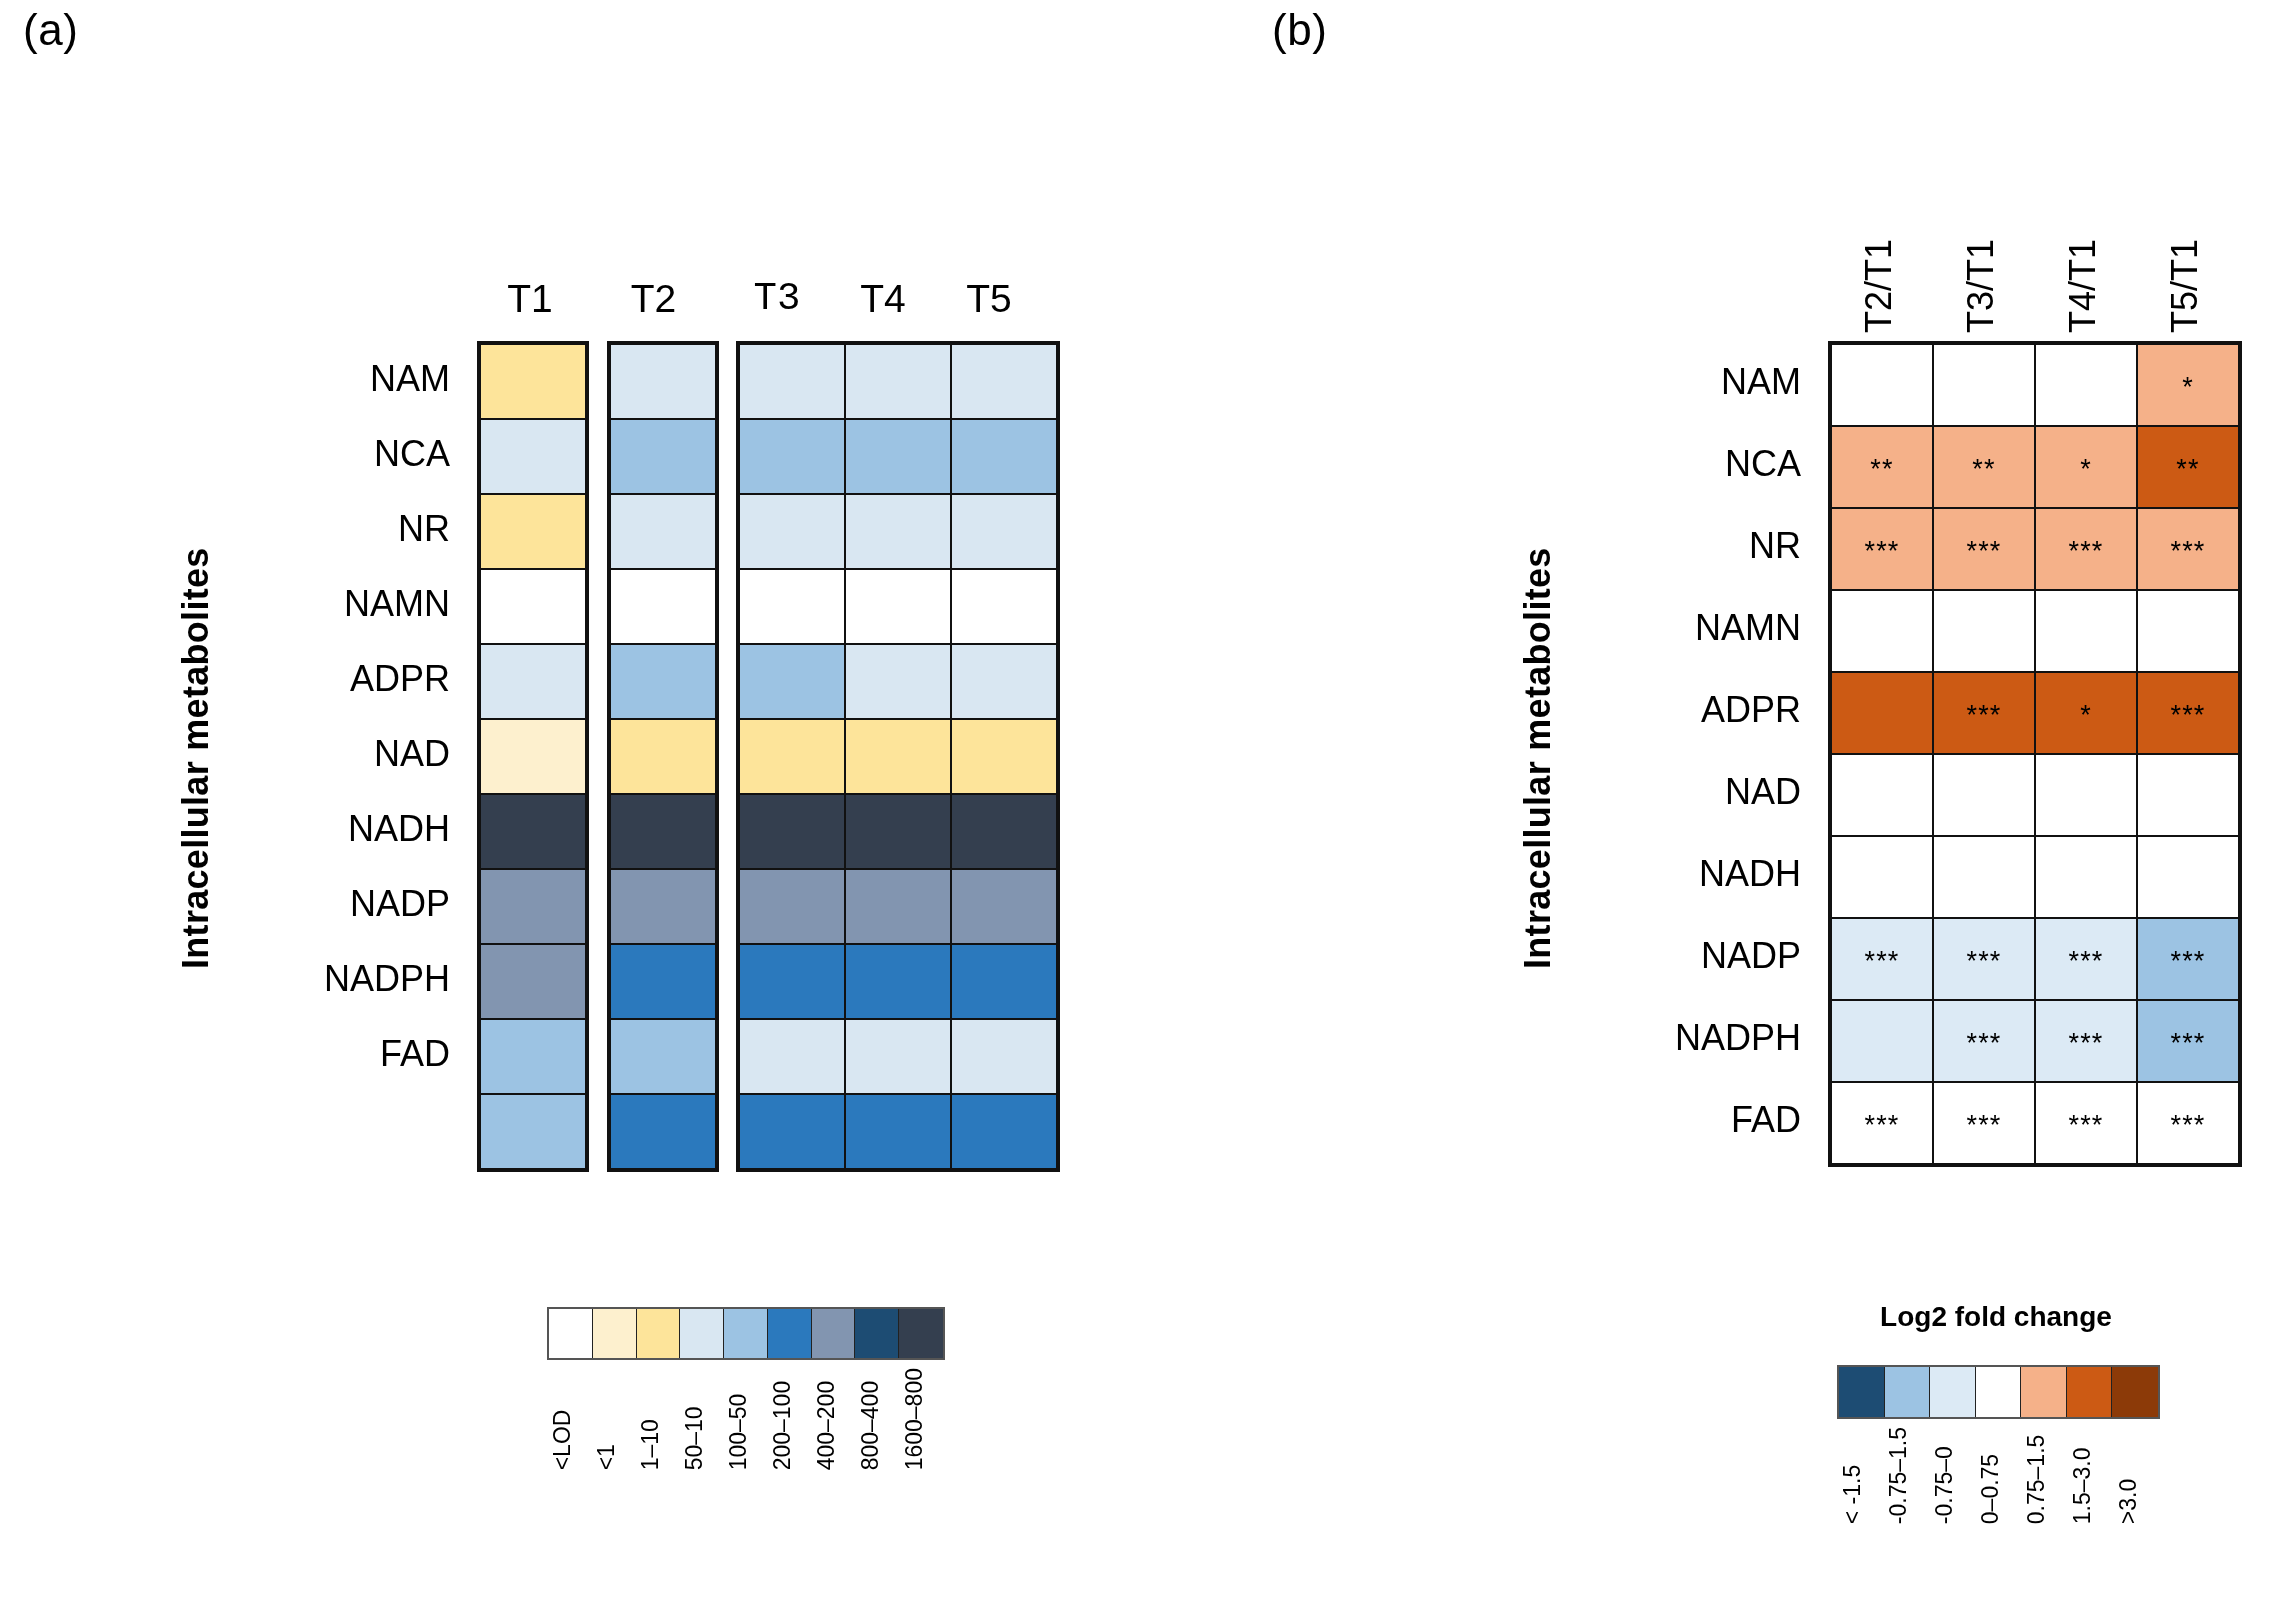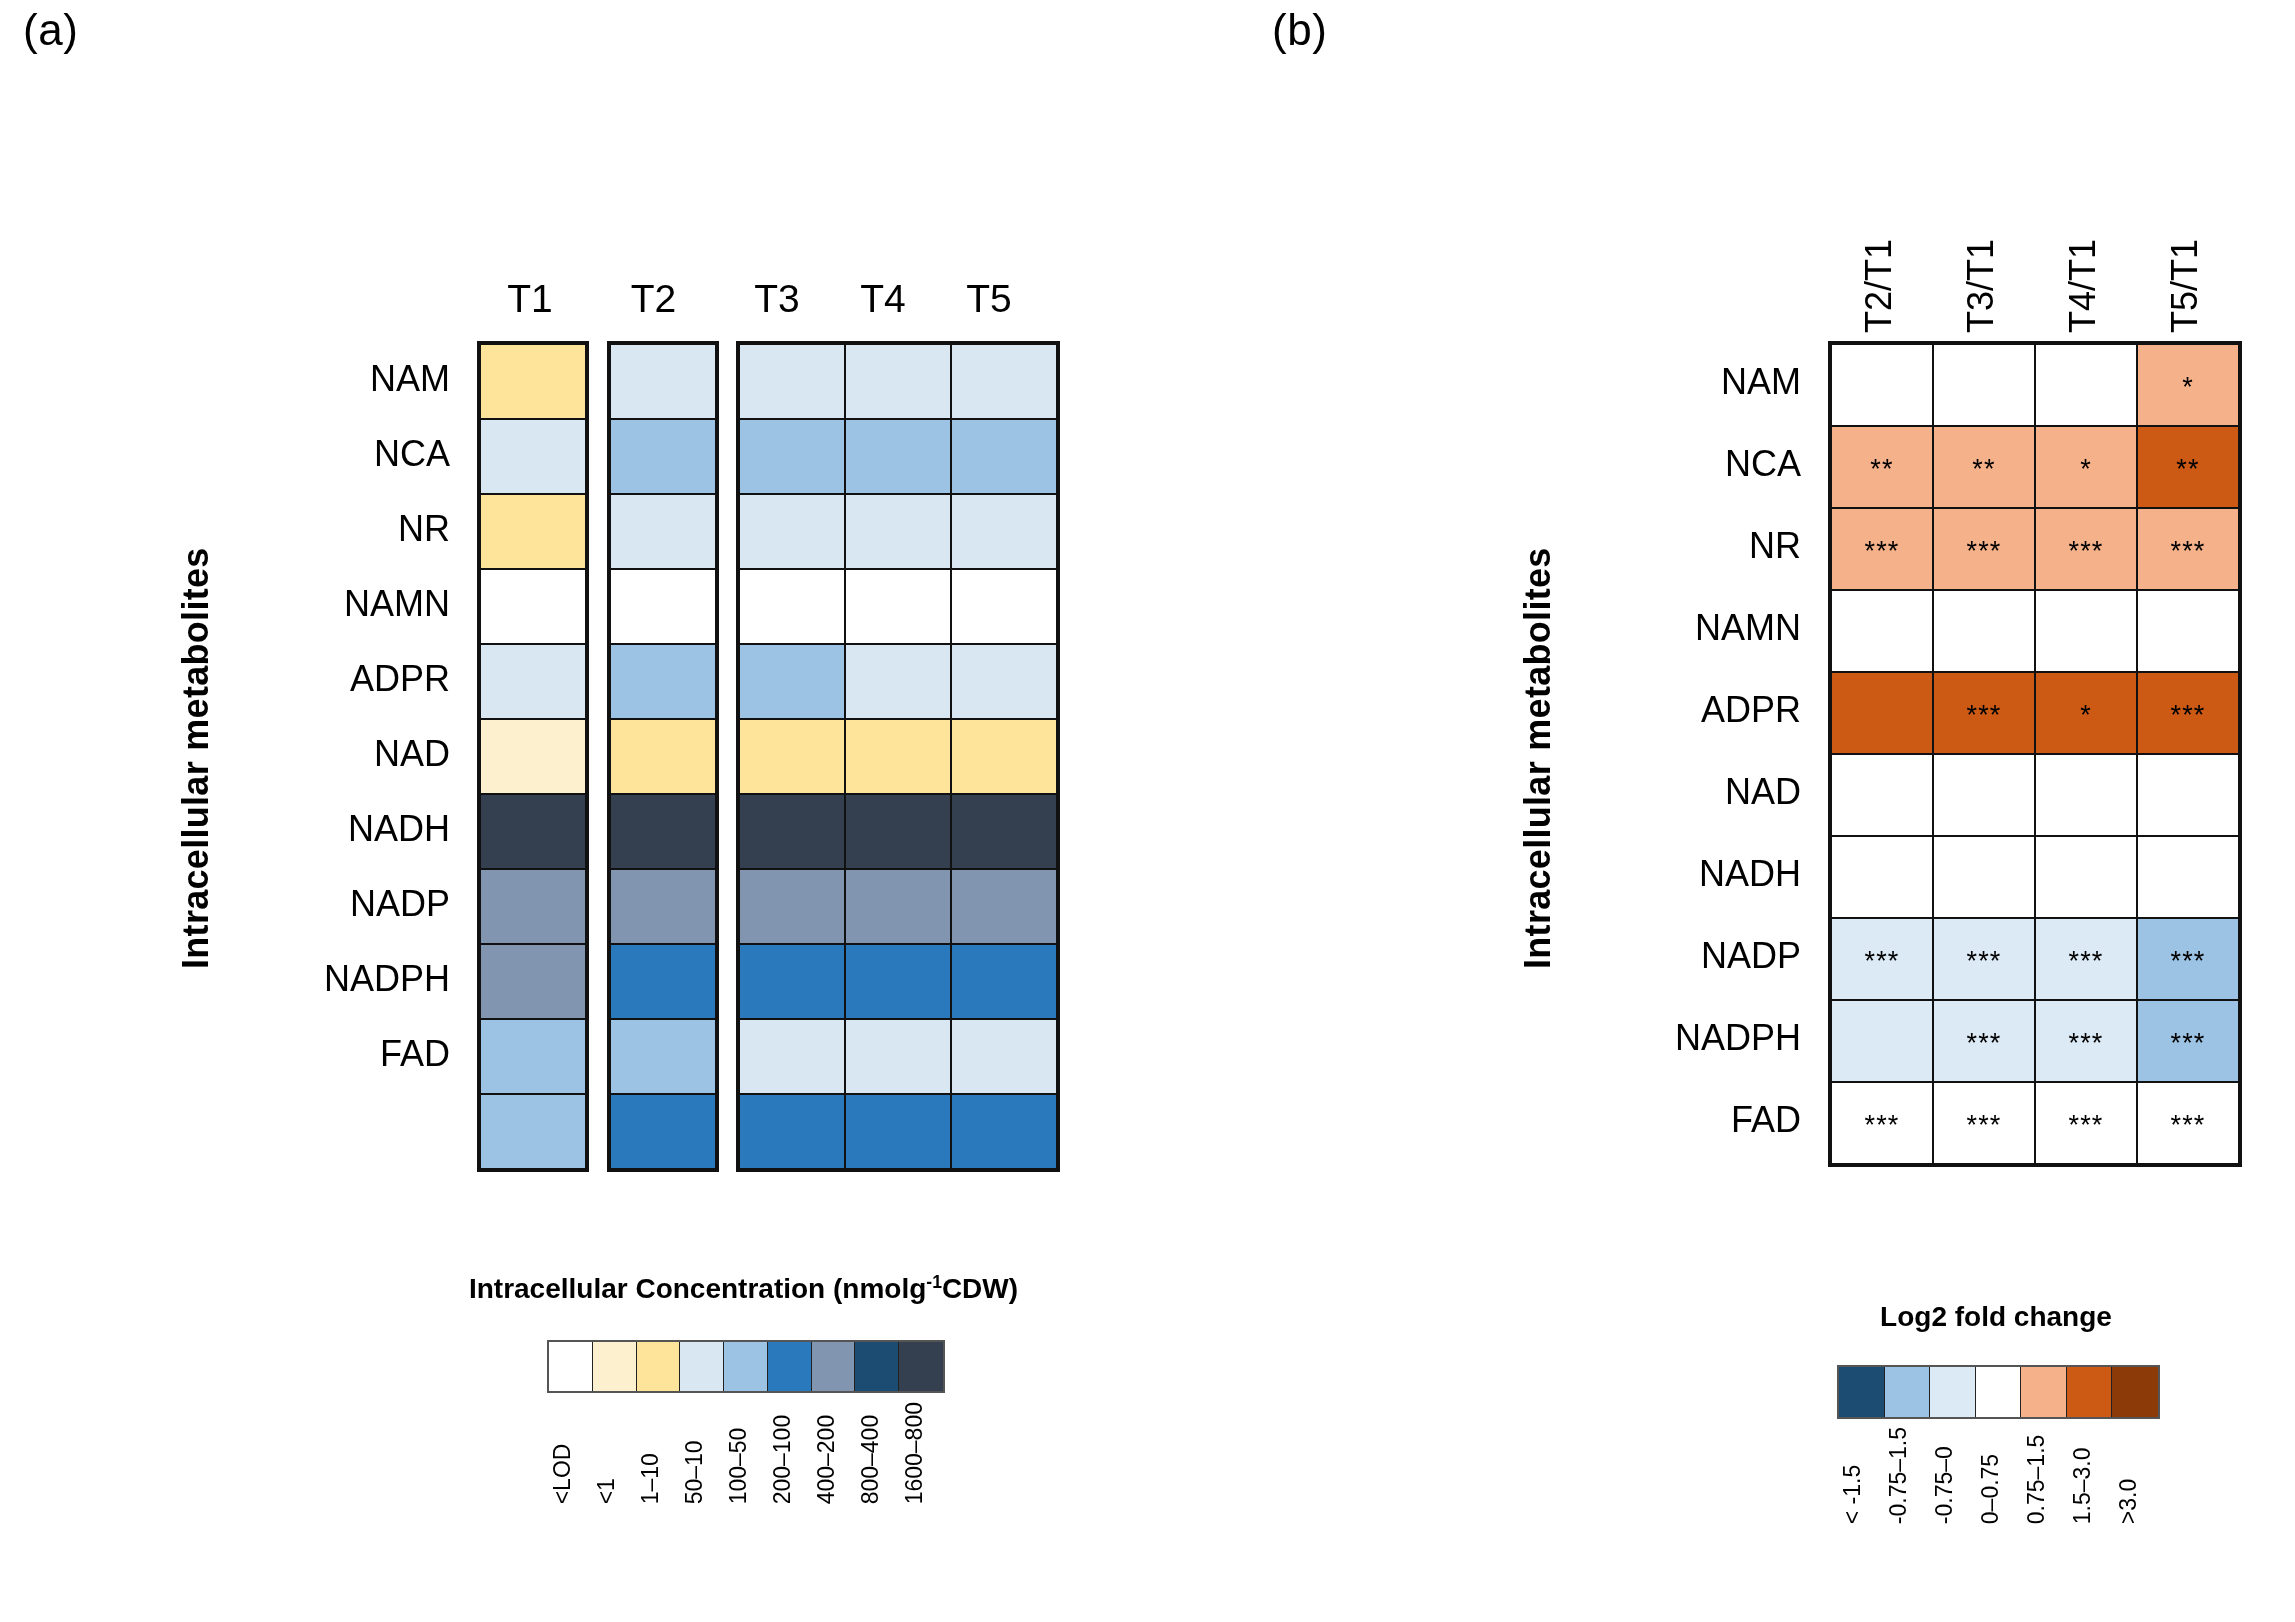--- a/index.html
+++ b/index.html
@@ -55,21 +55,21 @@
 <div class="axis-title" id="axis-a">Intracellular metabolites</div>
 
 <div class="colheads" id="heads-a" style="left: 477px; top: 277px;">
     <div style="display: flex;">
       <div class="ch" style="width: 106px;">T1</div>
     </div>
     <div style="display: flex; margin-left: 17.5px;">
       <div class="ch" style="width: 106px;">T2</div>
     </div>
     <div style="display: flex; margin-left: 17.5px;">
-      <div class="ch" style="width: 106px;">T3</div>
+      <div class="ch" style="width: 106px; font-family: Liberation Mono, monospace;">T3</div>
       <div class="ch" style="width: 106px;">T4</div>
       <div class="ch" style="width: 106px;">T5</div>
     </div>
   </div>
 <div class="rowlabels" id="rows-a" style="left: 57px; top: 341px; width: 408px;">
     <div class="rl" style="height: 75px;">NAM</div>
     <div class="rl" style="height: 75px;">NCA</div>
     <div class="rl" style="height: 75px;">NR</div>
     <div class="rl" style="height: 75px;">NAMN</div>
     <div class="rl" style="height: 75px;">ADPR</div>
@@ -203,23 +203,20 @@
       </div>
       <div class="grouprow">
         <div class="cell" title="FAD / T3 : 200–100" style="width: 106px; height: 75px; background: rgb(43, 121, 189);"></div>
         <div class="cell" title="FAD / T4 : 200–100" style="width: 106px; height: 75px; background: rgb(43, 121, 189);"></div>
         <div class="cell" title="FAD / T5 : 200–100" style="width: 106px; height: 75px; background: rgb(43, 121, 189);"></div>
       </div>
     </div>
   </div>
 
 <div class="legend" id="legend-a" style="left: 408px; top: 1272px; width: 671px;">
-  <div class="legend-title">
-    <span>Intracellular Concentration (nmolg</span><sup style="font-size:17.5px">-1</sup><span>CDW)</span>
-  </div>
   <div class="swatches" id="sw-a" style="margin-top: 35px; margin-left: 139px; width: 394px;">
       <div class="sw" style="width: 44px; height: 49px; background: rgb(255, 255, 255);"></div>
       <div class="sw" style="width: 44px; height: 49px; background: rgb(253, 240, 206);"></div>
       <div class="sw" style="width: 44px; height: 49px; background: rgb(253, 228, 154);"></div>
       <div class="sw" style="width: 44px; height: 49px; background: rgb(217, 231, 242);"></div>
       <div class="sw" style="width: 44px; height: 49px; background: rgb(156, 195, 227);"></div>
       <div class="sw" style="width: 44px; height: 49px; background: rgb(43, 121, 189);"></div>
       <div class="sw" style="width: 44px; height: 49px; background: rgb(130, 149, 176);"></div>
       <div class="sw" style="width: 44px; height: 49px; background: rgb(29, 76, 115);"></div>
       <div class="sw" style="width: 44px; height: 49px; background: rgb(52, 63, 79);"></div>

